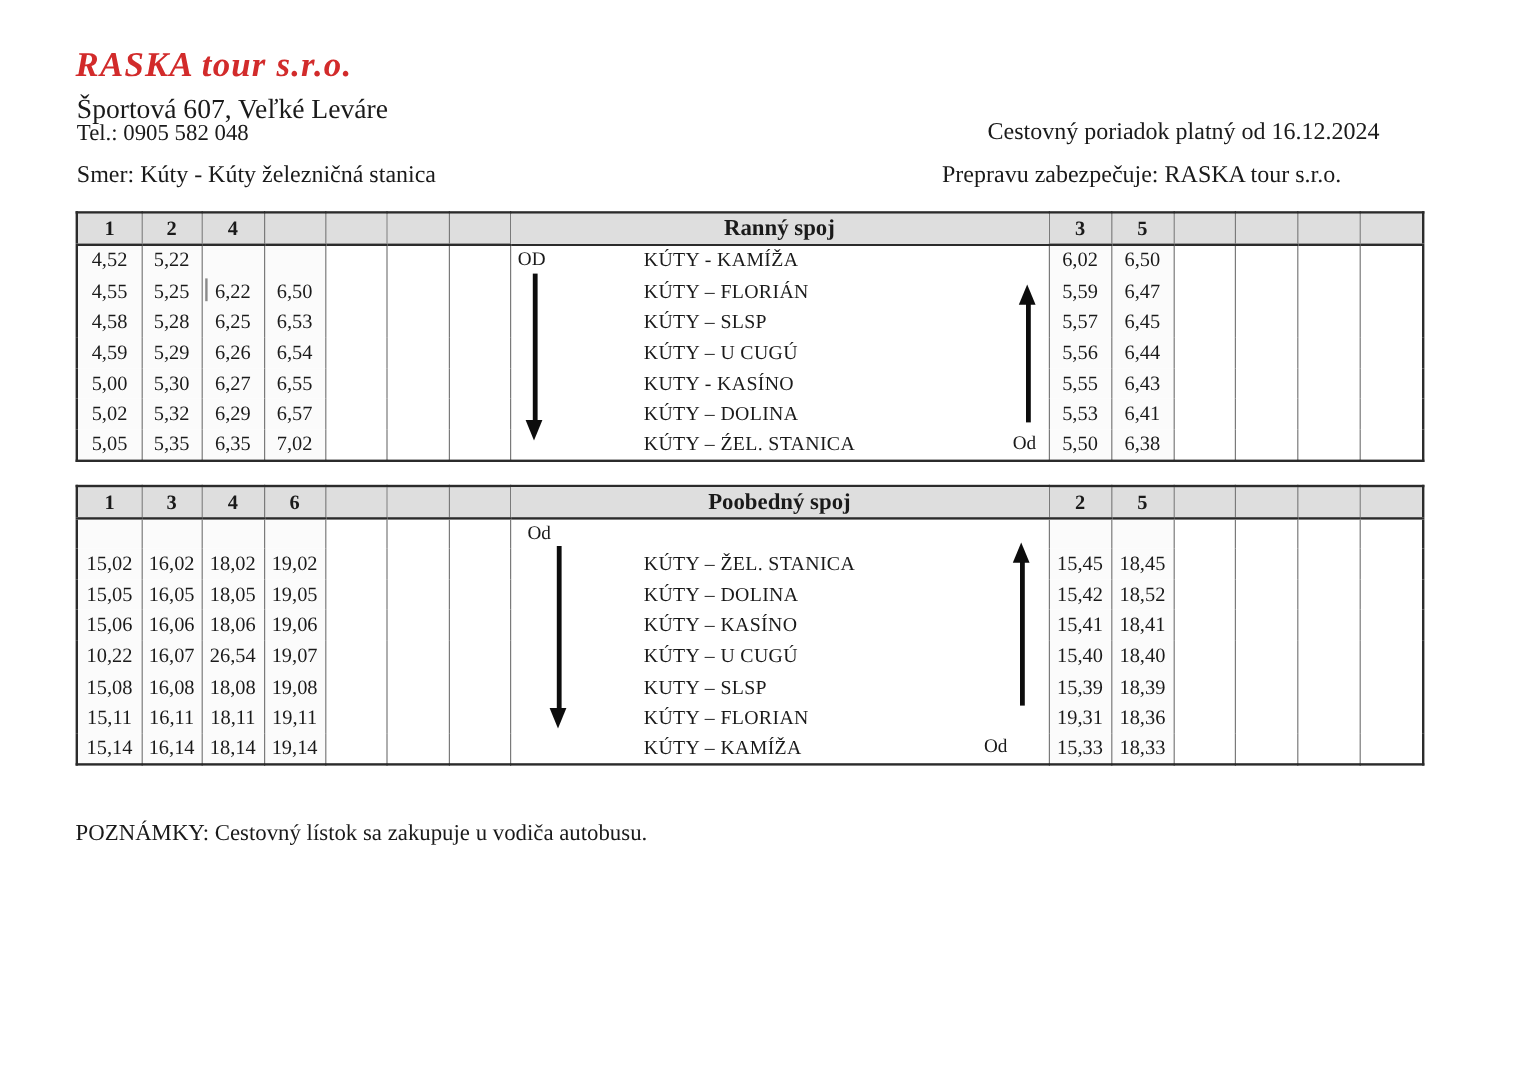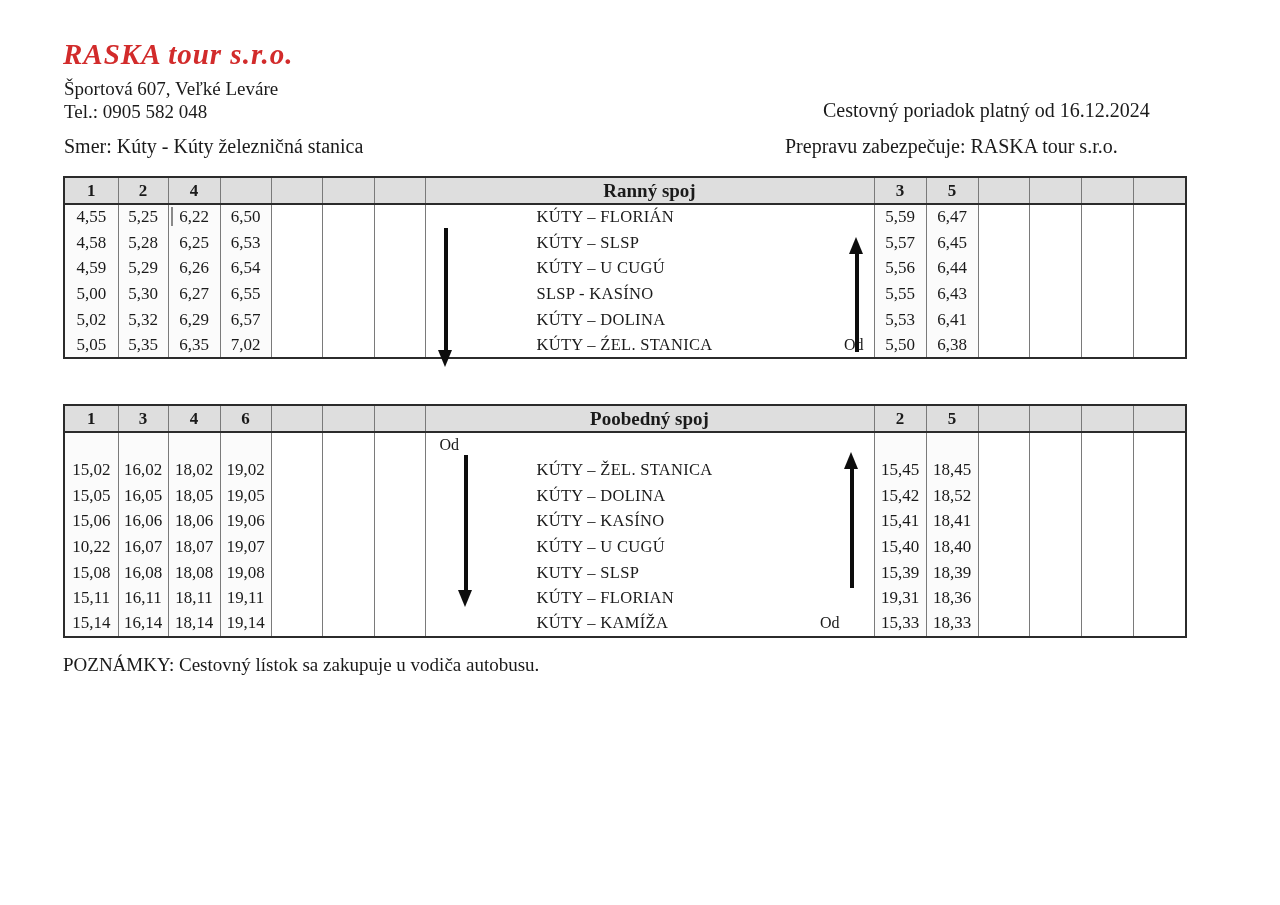--- a/index.html
+++ b/index.html
@@ -2,26 +2,26 @@
 <html><head>
 <meta charset="utf-8">
 <style>
   html,body{margin:0;padding:0;background:#ffffff;}
   .page{position:relative;width:1280px;height:905px;background:#ffffff;overflow:hidden;
         font-family:"Liberation Serif","DejaVu Serif",serif;color:#1a1a1a;}
 
   
   .logo{position:absolute;left:63px;top:38px;font-size:29px;font-style:italic;font-weight:bold;
         color:#d22b2b;letter-spacing:1px;}
-  .addr{position:absolute;left:64px;top:78px;font-size:19px;}
+  .addr{position:absolute;left:64px;top:78px;font-size:23px;}
   .phone{position:absolute;left:64px;top:101px;font-size:19px;}
   .validity{position:absolute;left:823px;top:99px;font-size:20px;}
   .direction{position:absolute;left:64px;top:135px;font-size:20px;}
   .operator{position:absolute;left:785px;top:135px;font-size:20px;}
-  .note{position:absolute;left:63px;top:654px;font-size:19px;}
+  .note{position:absolute;left:63px;top:684px;font-size:19px;}
 
   
   table.tt{position:absolute;left:63px;border-collapse:collapse;table-layout:fixed;width:1122px;
            border:2px solid #2b2b2b;}
   table.tt.t1{top:176px;}
   table.tt.t2{top:404px;}
   .tt td{border-right:1px solid #7a7a7a;padding:0;font-size:17px;text-align:center;vertical-align:middle;
          overflow:hidden;white-space:nowrap;}
   .tt td:last-child{border-right:none;}
   .tt thead tr{height:27px;}
@@ -87,20 +87,36 @@
           <td>3</td>
           <td>5</td>
           <td></td>
           <td></td>
           <td></td>
           <td></td>
         </tr>
       </thead>
       <tbody>
         <tr>
+          <td>4,52</td>
+          <td>5,22</td>
+          <td></td>
+          <td></td>
+          <td></td>
+          <td></td>
+          <td></td>
+          <td class="station"><span class="st-name">KÚTY - KAMÍŽA</span><span class="lbl-left">OD</span></td>
+          <td>6,02</td>
+          <td>6,50</td>
+          <td></td>
+          <td></td>
+          <td></td>
+          <td></td>
+        </tr>
+        <tr>
           <td>4,55</td>
           <td>5,25</td>
           <td class="artifact">6,22</td>
           <td>6,50</td>
           <td></td>
           <td></td>
           <td></td>
           <td class="station"><span class="st-name">KÚTY – FLORIÁN</span></td>
           <td>5,59</td>
           <td>6,47</td>
@@ -142,21 +158,21 @@
           <td></td>
         </tr>
         <tr>
           <td>5,00</td>
           <td>5,30</td>
           <td>6,27</td>
           <td>6,55</td>
           <td></td>
           <td></td>
           <td></td>
-          <td class="station"><span class="st-name">SLSP - KASÍNO</span></td>
+          <td class="station"><span class="st-name">KUTY - KASÍNO</span></td>
           <td>5,55</td>
           <td>6,43</td>
           <td></td>
           <td></td>
           <td></td>
           <td></td>
         </tr>
         <tr>
           <td>5,02</td>
           <td>5,32</td>
@@ -289,21 +305,21 @@
           <td>15,41</td>
           <td>18,41</td>
           <td></td>
           <td></td>
           <td></td>
           <td></td>
         </tr>
         <tr>
           <td>10,22</td>
           <td>16,07</td>
-          <td>18,07</td>
+          <td>26,54</td>
           <td>19,07</td>
           <td></td>
           <td></td>
           <td></td>
           <td class="station"><span class="st-name">KÚTY – U CUGÚ</span></td>
           <td>15,40</td>
           <td>18,40</td>
           <td></td>
           <td></td>
           <td></td>

